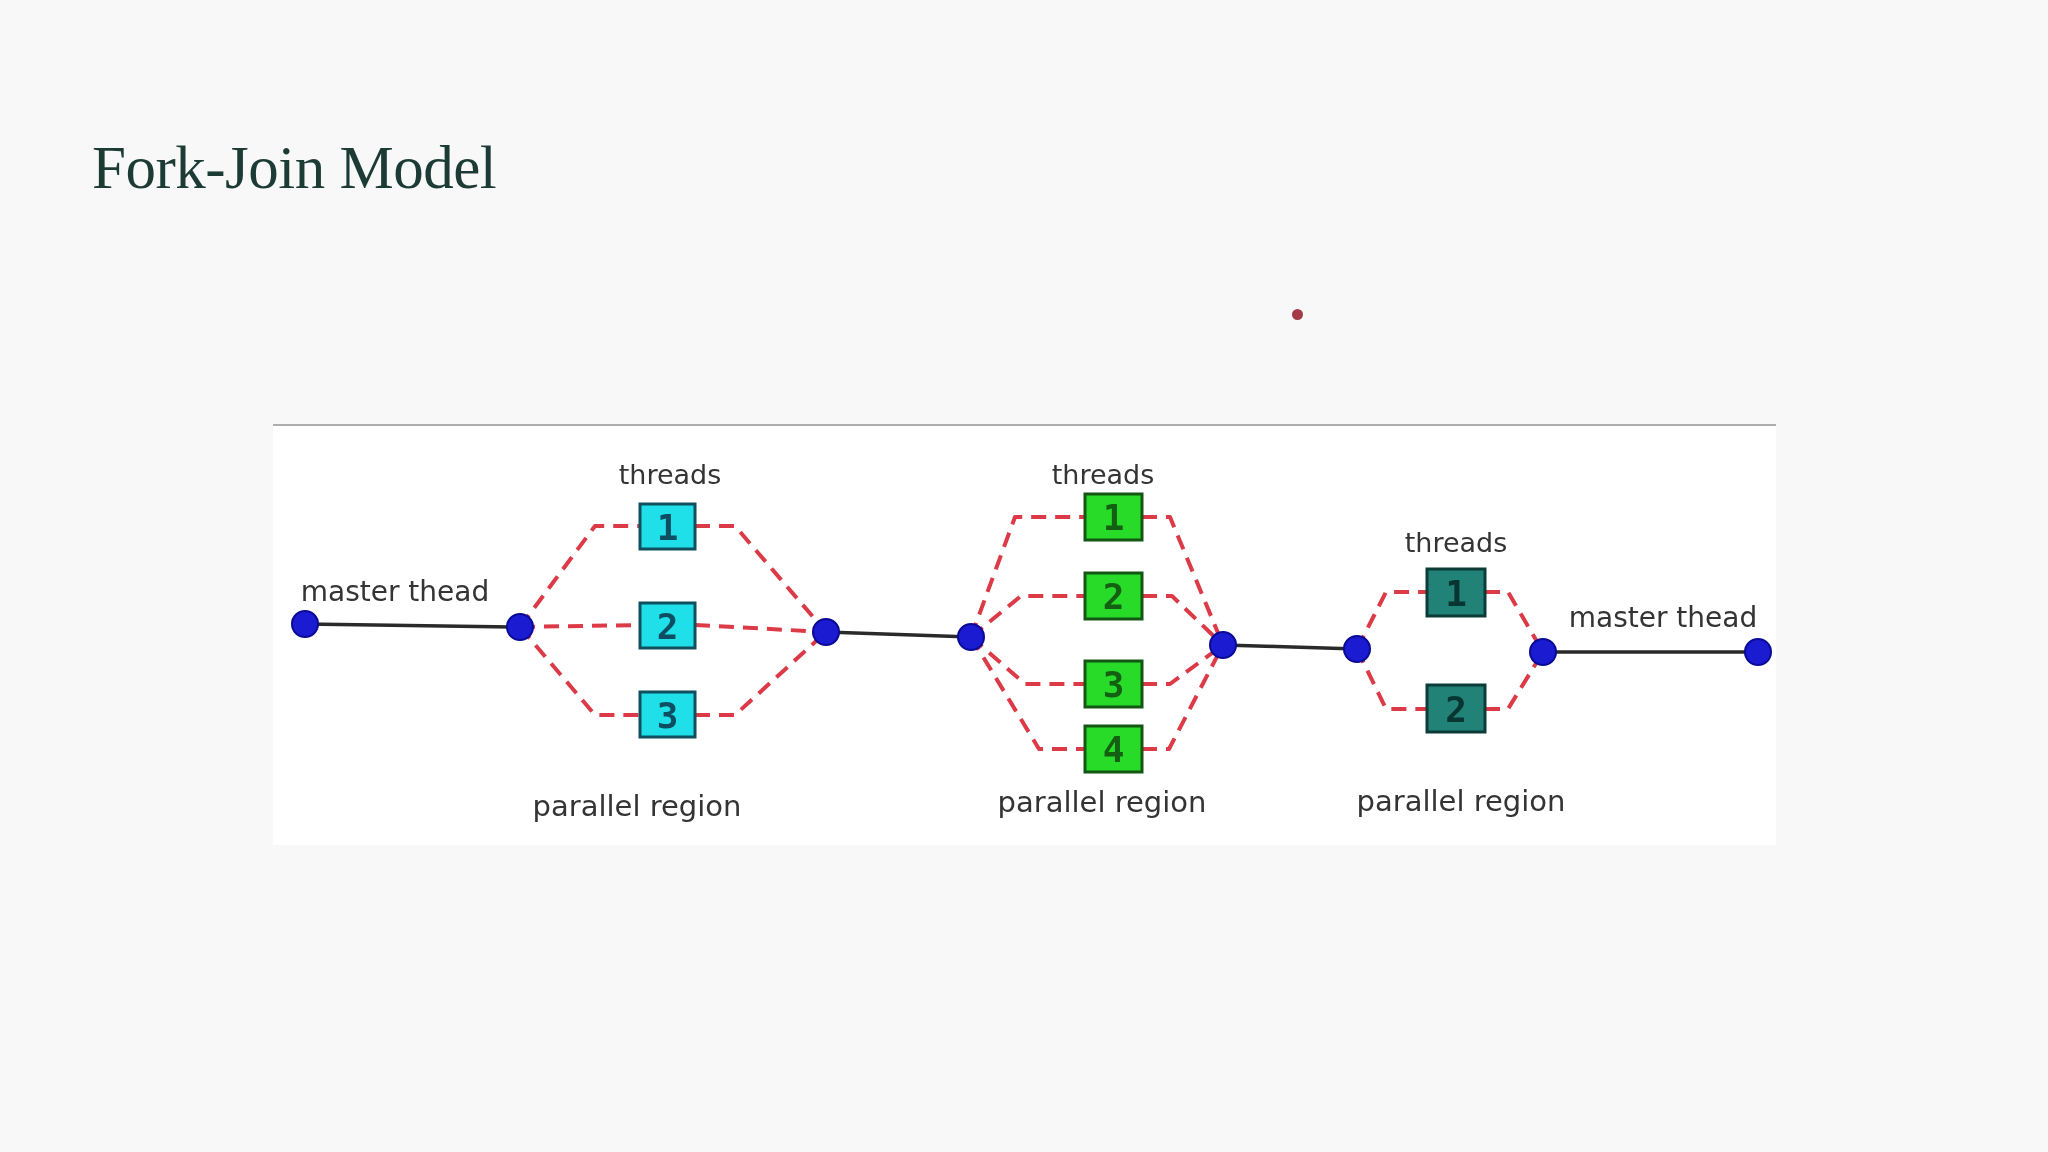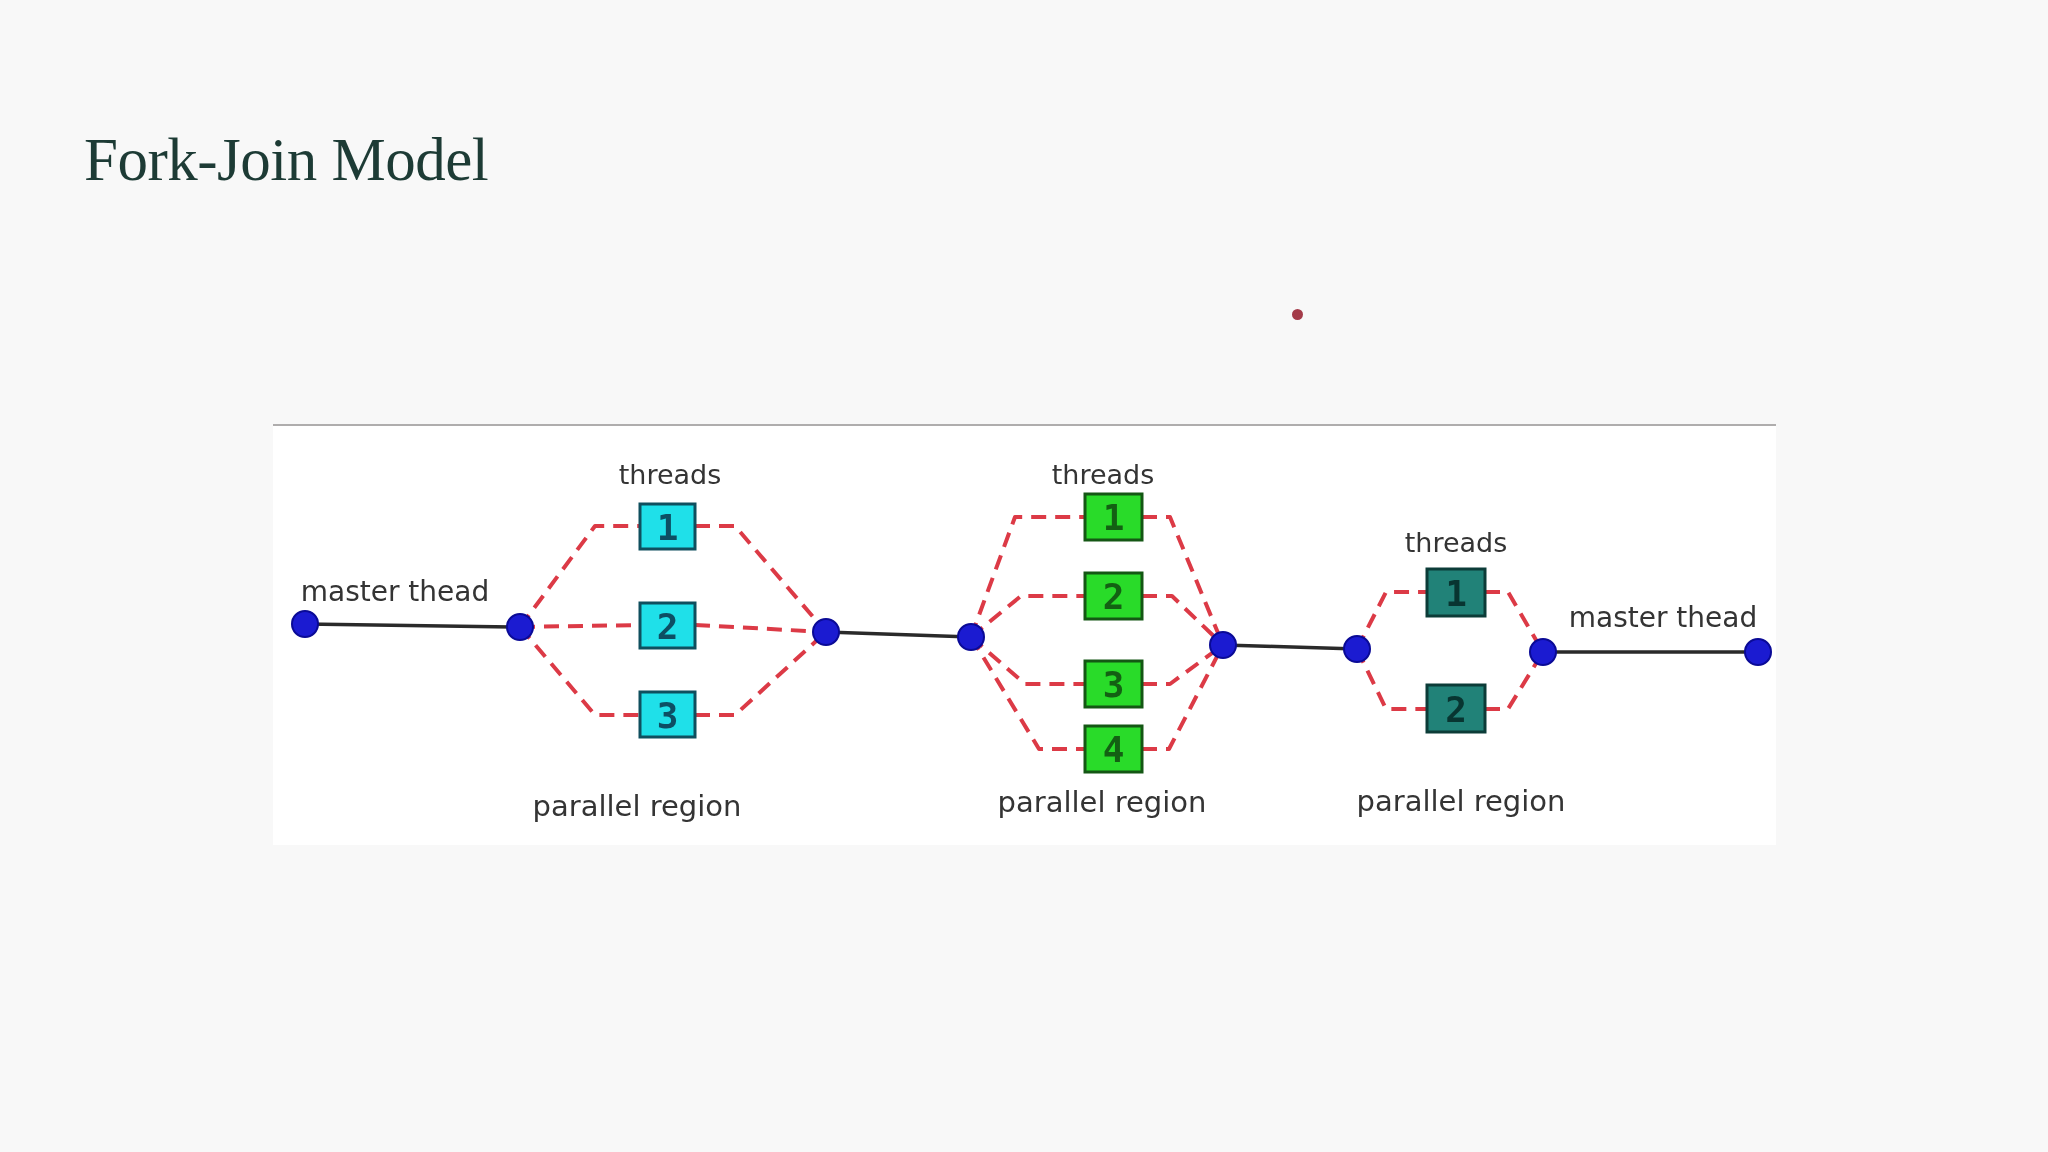--- a/index.html
+++ b/index.html
@@ -10,21 +10,21 @@
     width: 2048px;
     height: 1152px;
     background: #f8f8f8;
     overflow: hidden;
   }
 
   .slide-title {
     position: absolute;
     left: 84px;
     top: 128px;
-    margin: 0;
+    margin: 8px;
     font-family: "Liberation Serif", serif;
     font-weight: 400;
     font-size: 61px;
     line-height: 1.05;
     letter-spacing: -0.5px;
     color: #1d3b35;
   }
 
   .bullet-marker {
     position: absolute;

